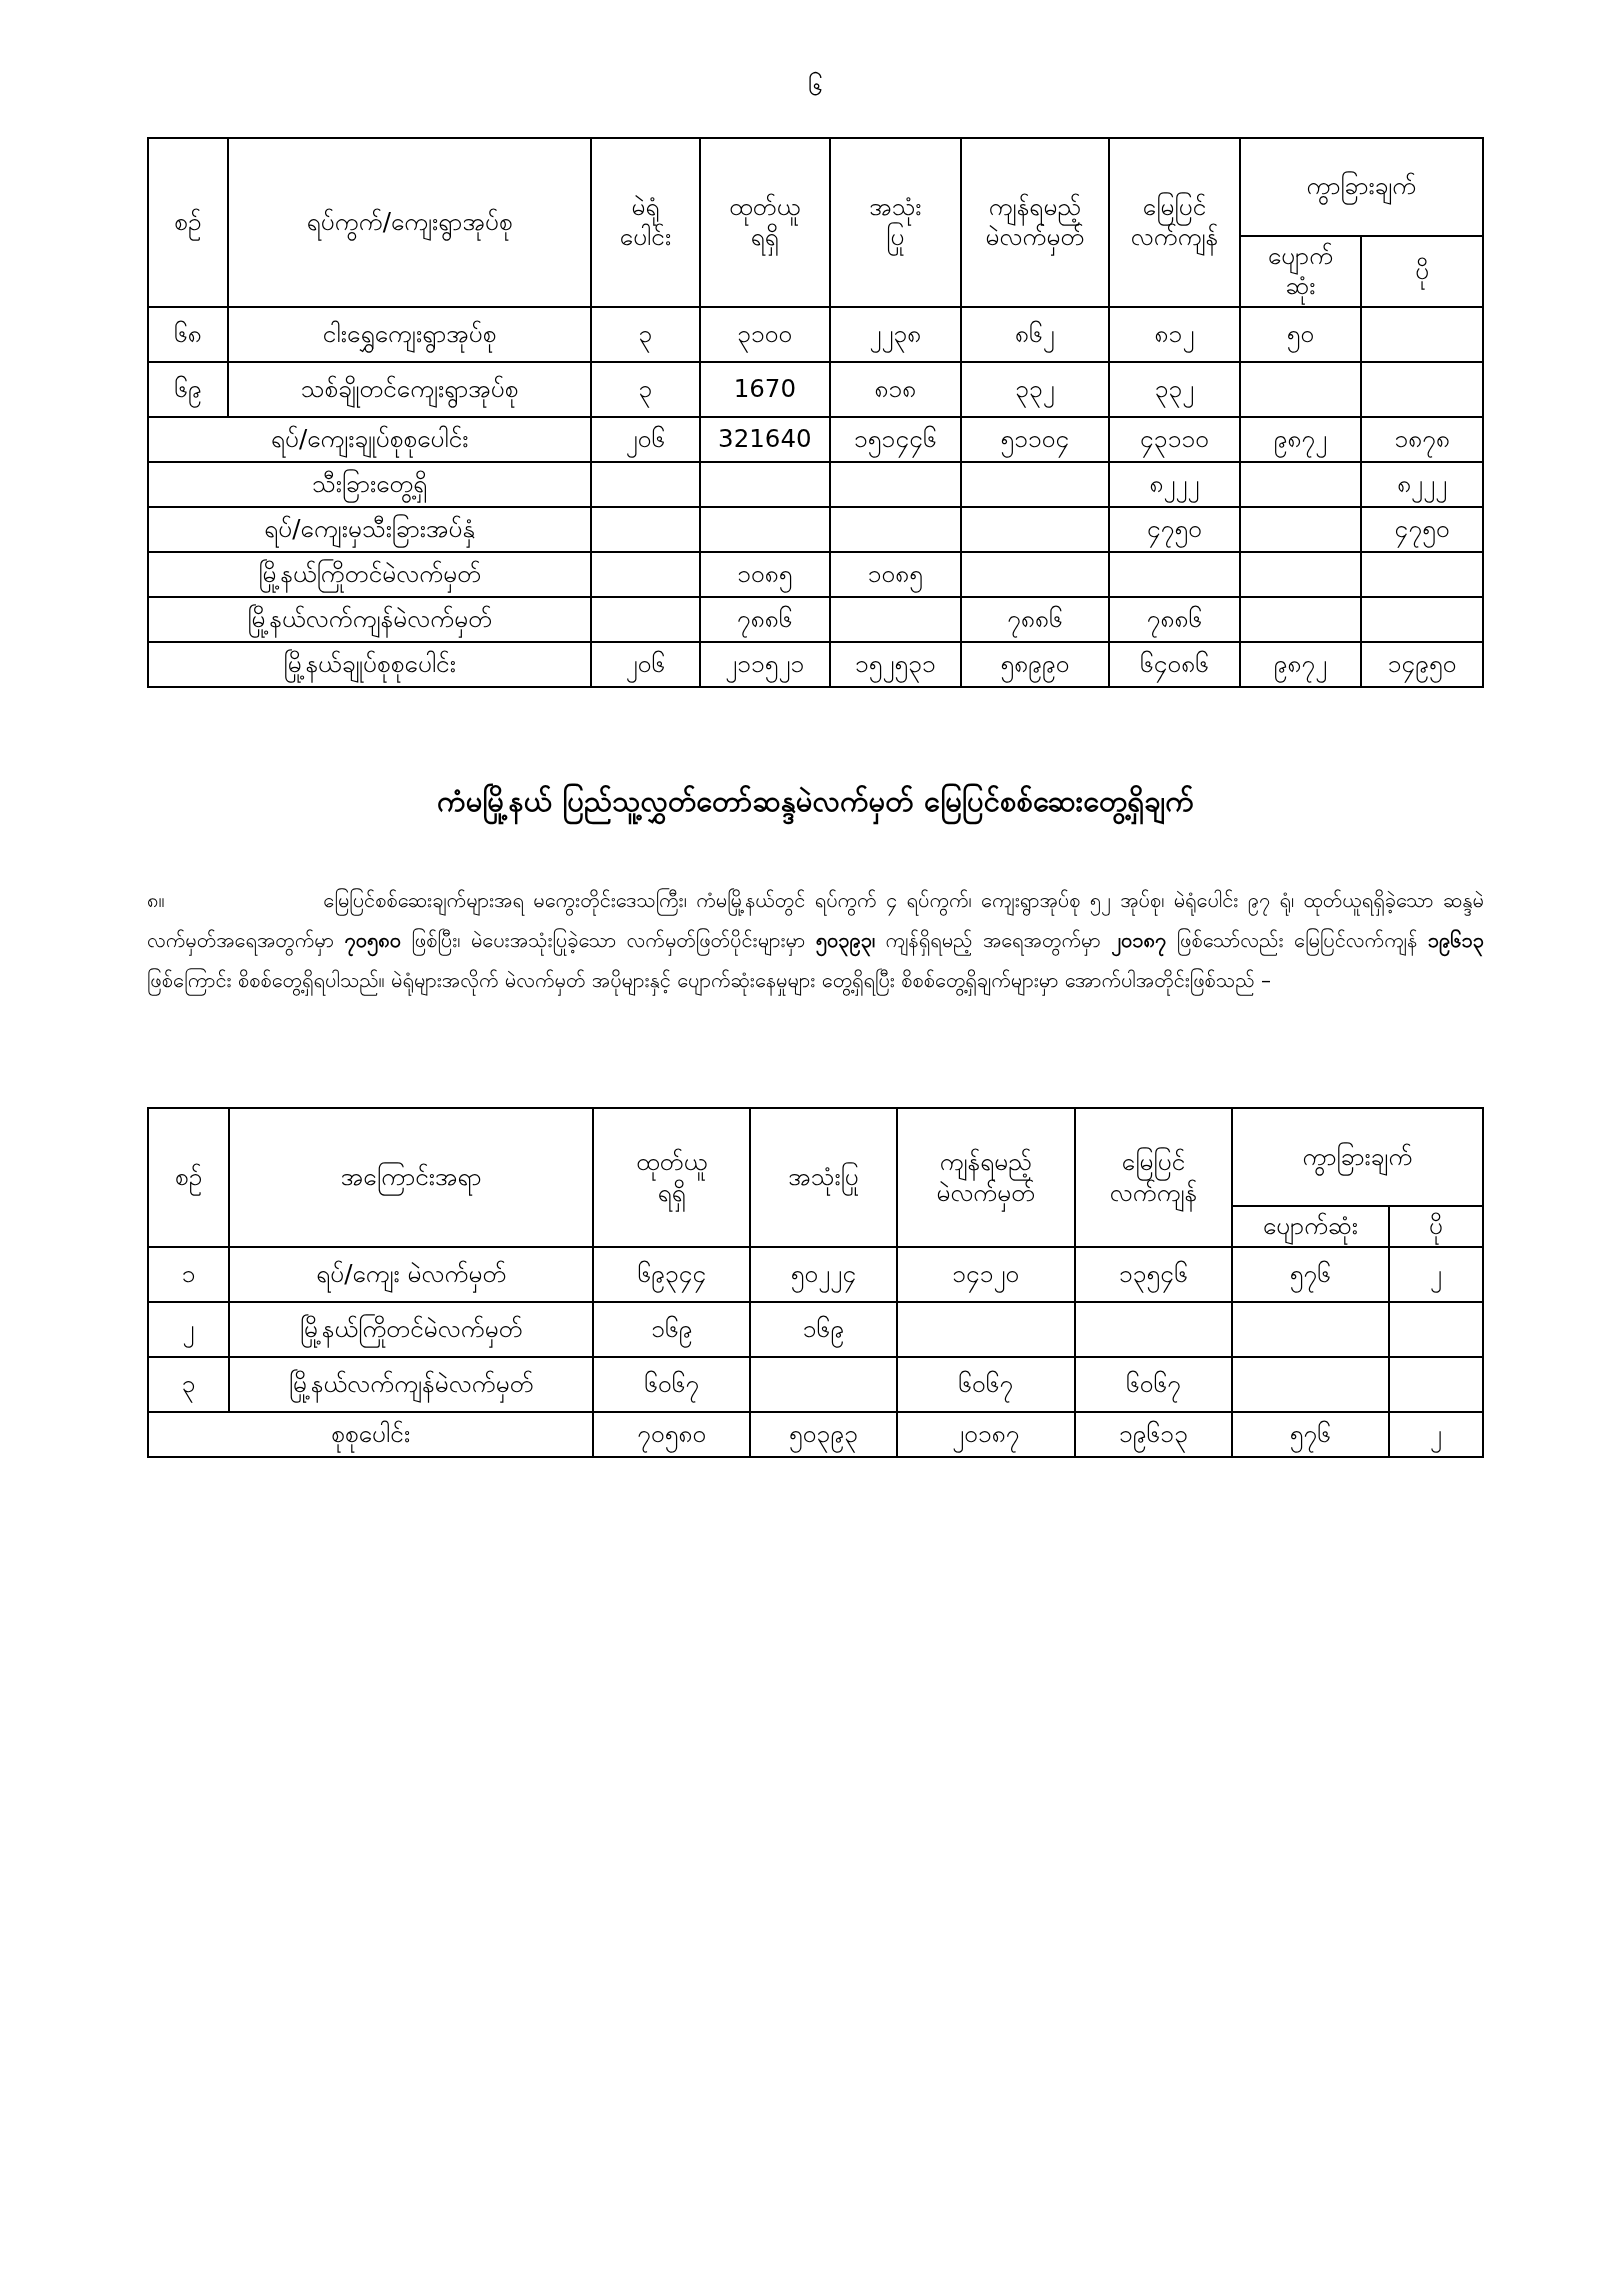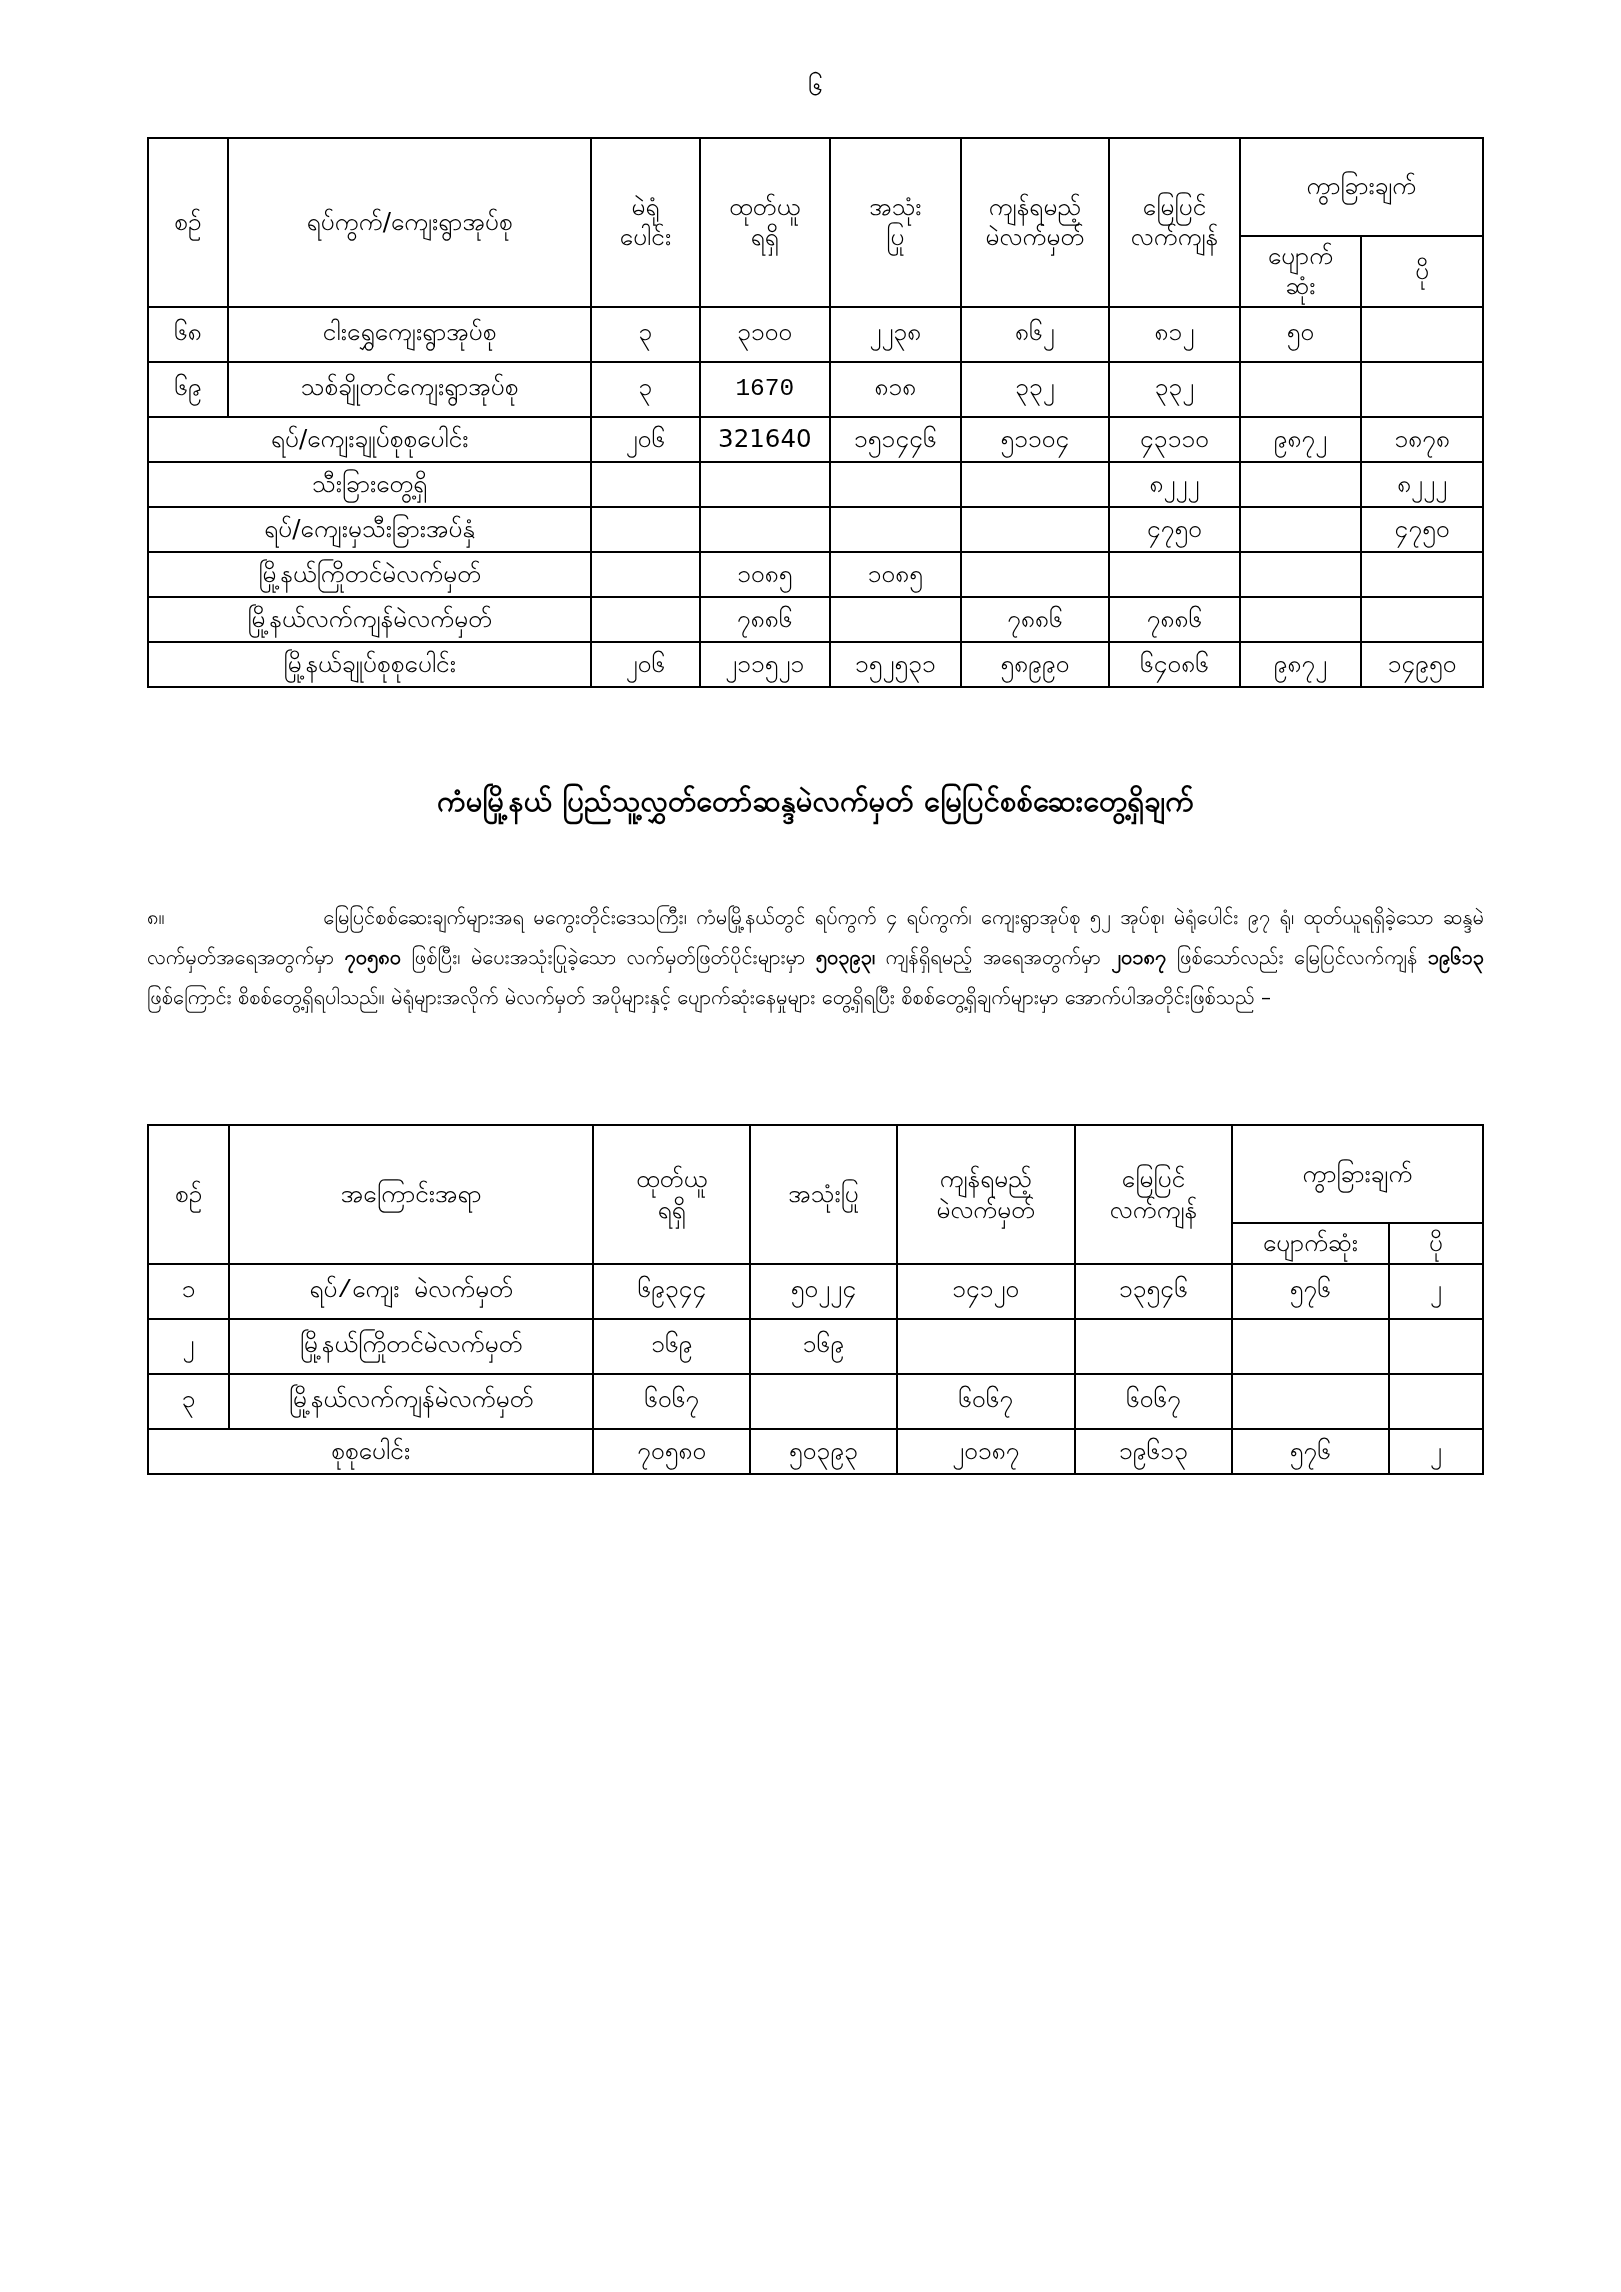--- a/index.html
+++ b/index.html
@@ -47,21 +47,20 @@
   }
   .cell-left {
     text-align: left;
     padding-left: 13.7px;
   }
   .hdr-tall {
     height: 98px;
   }
   .row-h {
     height: 55px;
-    font-family: Liberation Mono, monospace;
   }
   .row-h-big {
     height: 45px;
   }
 
   
   .t1 col.c0 { width: 71px; }
   .t1 col.c1 { width: 323px; }
   .t1 col.c2 { width: 96px; }
   .t1 col.c3 { width: 116px; }
@@ -78,21 +77,21 @@
   .t2 col.d3 { width: 137px; }
   .t2 col.d4 { width: 167px; }
   .t2 col.d5 { width: 147px; }
   .t2 col.d6 { width: 147px; }
   .t2 col.d7 { width: 88px; }
 
   .section-title {
     text-align: center;
     font-size: 29px;
     font-weight: bold;
-    margin: 94px 0 72px 0;
+    margin: 94px 0 55px 0;
     letter-spacing: 0.2px;
   }
 
   .body-para {
     font-size: 20px;
     line-height: 2.0;
     text-align: justify;
     text-justify: inter-word;
     margin: 0 0 19.6px 0;
   }

